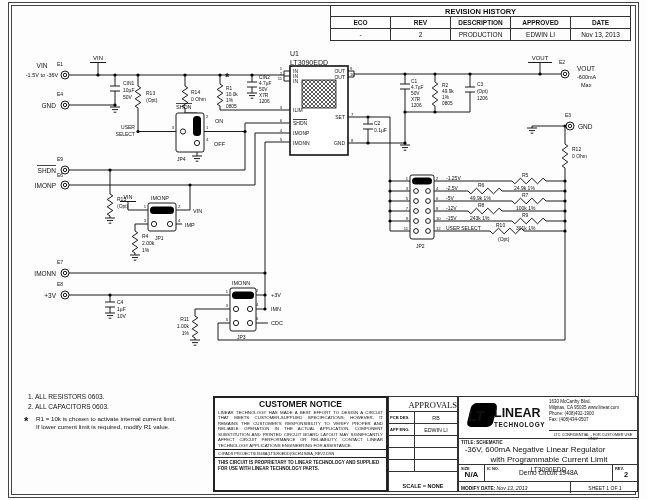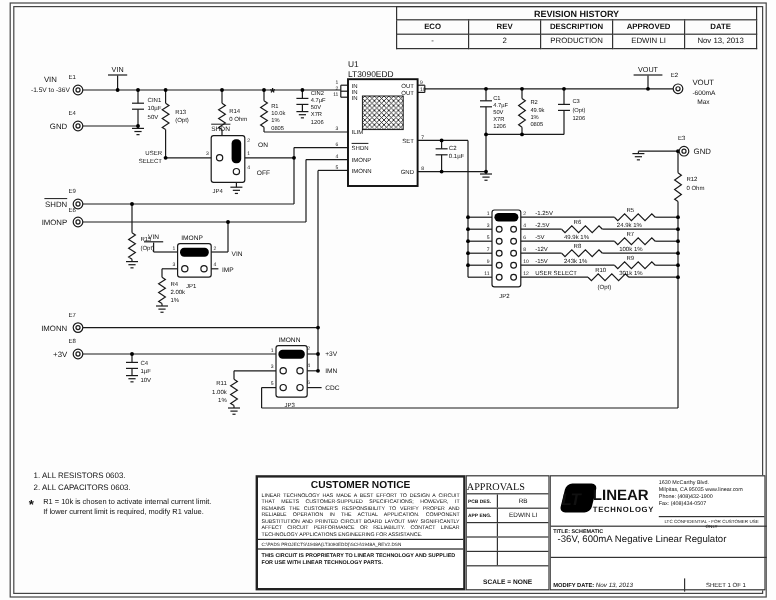--- a/index.html
+++ b/index.html
@@ -33,21 +33,21 @@
 
   
   .cn{position:absolute;left:213px;top:396px;width:175px;height:96px;border:2px solid #222;box-sizing:border-box;background:#fff;}
   .cn .cnt{font-size:8.5px;font-weight:bold;text-align:center;margin-top:1px;}
   .cn .cnb{font-size:4.35px;line-height:1.25;text-align:justify;padding:1px 3px 0 3px;}
   .cn .cnp{font-size:3.9px;padding:1px 3px;border-top:1px solid #222;margin-top:1px;white-space:nowrap;overflow:hidden;}
   .cn .cnx{font-size:4.5px;font-weight:bold;line-height:1.25;padding:2px 3px;border-top:1px solid #222;}
 
   
   .ap{position:absolute;left:388px;top:396px;width:70px;height:96px;border:1px solid #333;box-sizing:border-box;background:#fff;}
-  .ap .aph{font-family:"Liberation Serif",serif;font-size:8.5px;text-align:left;padding-top:3px;height:11px;border-bottom:1px solid #333;}
+  .ap .aph{font-family:"Liberation Serif",serif;font-size:8.5px;text-align:right;padding-top:3px;height:11px;border-bottom:1px solid #333;}
   .ap .apr{display:flex;height:11px;border-bottom:1px solid #333;}
   .ap .apl{width:26px;border-right:1px solid #333;font-size:4.1px;font-weight:bold;padding:3px 1px 0 1px;box-sizing:border-box;}
   .ap .apv{flex:1;font-size:5.3px;text-align:center;padding-top:2.5px;}
   .ap .aps{font-size:5.5px;font-weight:bold;text-align:center;padding-top:11px;}
 
   
   .tb{position:absolute;left:458px;top:396px;width:180px;height:96px;border:1px solid #333;box-sizing:border-box;background:#fff;padding-left:30px;}
   .tb *{box-sizing:border-box;}
   .tbtop{position:absolute;left:0;top:0;width:180px;height:42px;border-bottom:1px solid #333;}
   .logo{position:absolute;left:2px;top:2px;width:88px;height:38px;}
@@ -591,20 +591,36 @@
         <div>1630 McCarthy Blvd.</div>
         <div>Milpitas, CA 95035   www.linear.com</div>
         <div>Phone: (408)432-1900</div>
         <div>Fax: (408)434-0507</div>
       </div>
       <div class="conf">LTC CONFIDENTIAL - FOR CUSTOMER USE ONLY</div>
     </div>
     <div class="tbti">
       <div class="tlab">TITLE: SCHEMATIC</div>
       <div class="t1">-36V, 600mA Negative Linear Regulator</div>
+      <div class="t2">with Programmable Current Limit</div>
+    </div>
+    <div class="tbid">
+      <div class="csz">
+        <div class="mlab">SIZE</div>
+        <div class="szv">N/A</div>
+      </div>
+      <div class="cic">
+        <div class="mlab">IC NO.</div>
+        <div class="icl">LT3090EDD</div>
+        <div class="icl">Demo Circuit 1948A</div>
+      </div>
+      <div class="crv">
+        <div class="mlab">REV.</div>
+        <div class="rvv">2</div>
+      </div>
     </div>
     <div class="tbft">
       <div class="ftl">
         <span class="lbl">MODIFY DATE:</span>
         <span class="dt">Nov 13, 2013</span>
       </div>
       <div class="ftr">SHEET   1   OF   1</div>
     </div>
   </div>
 </div>

